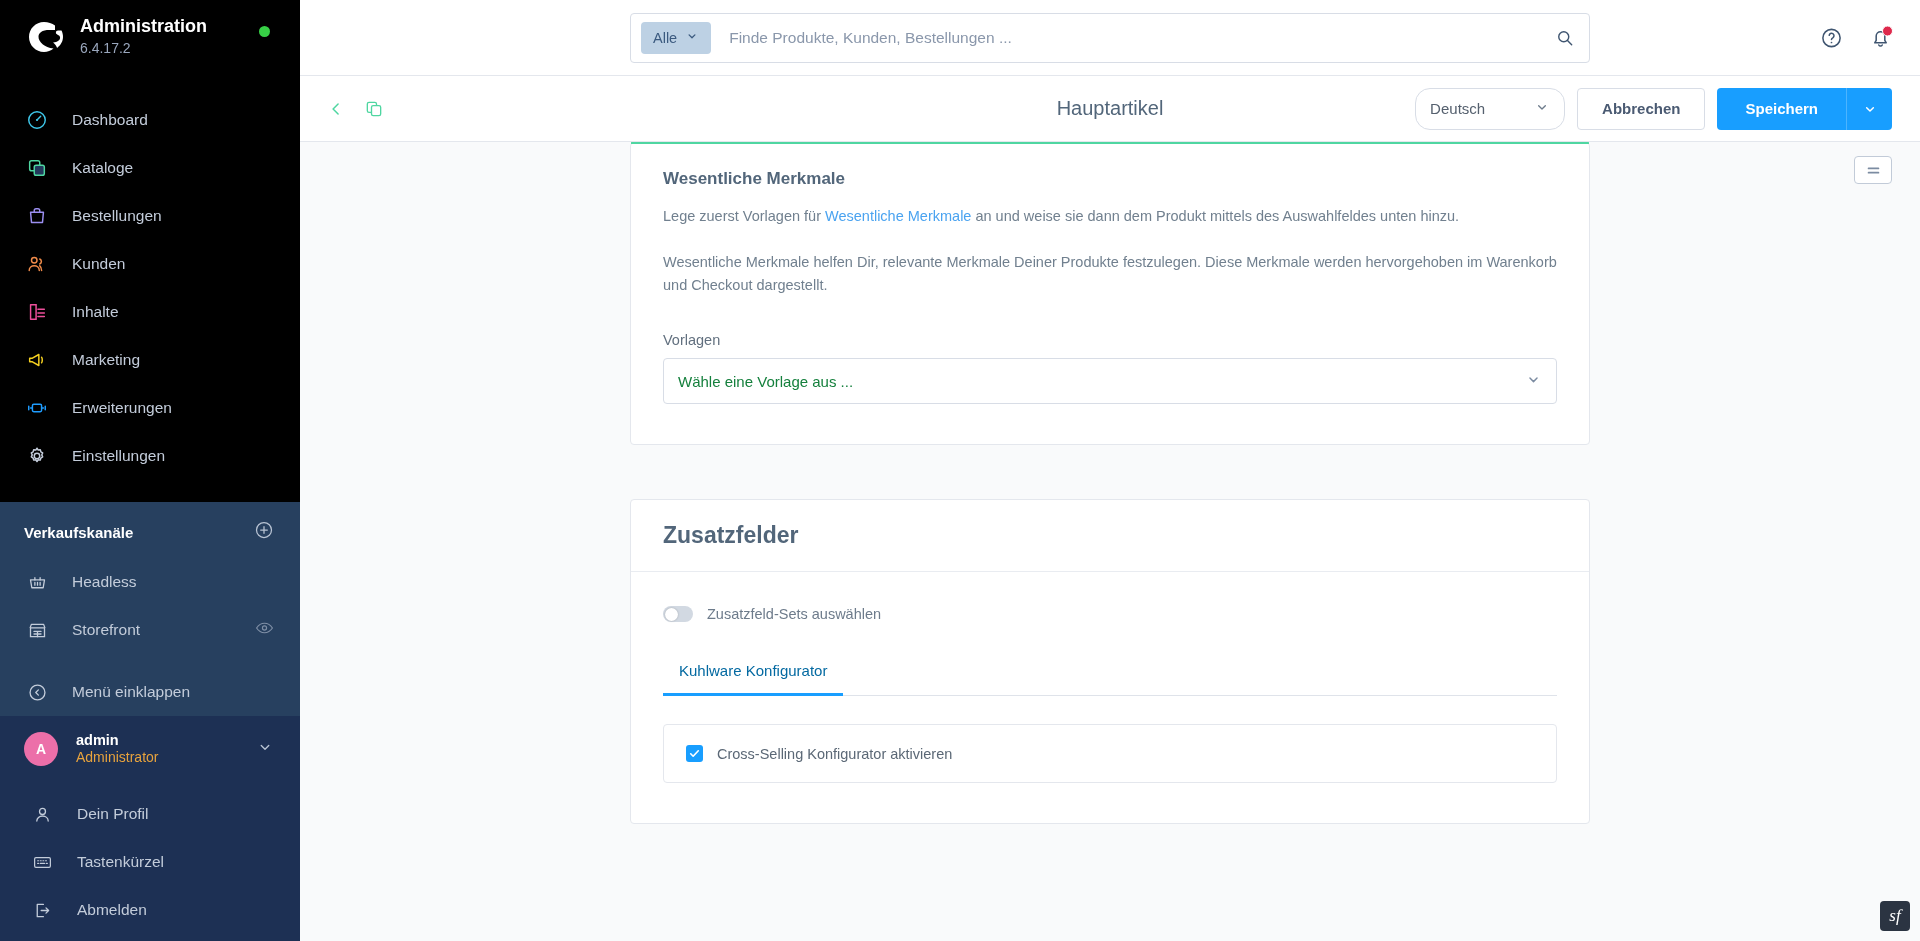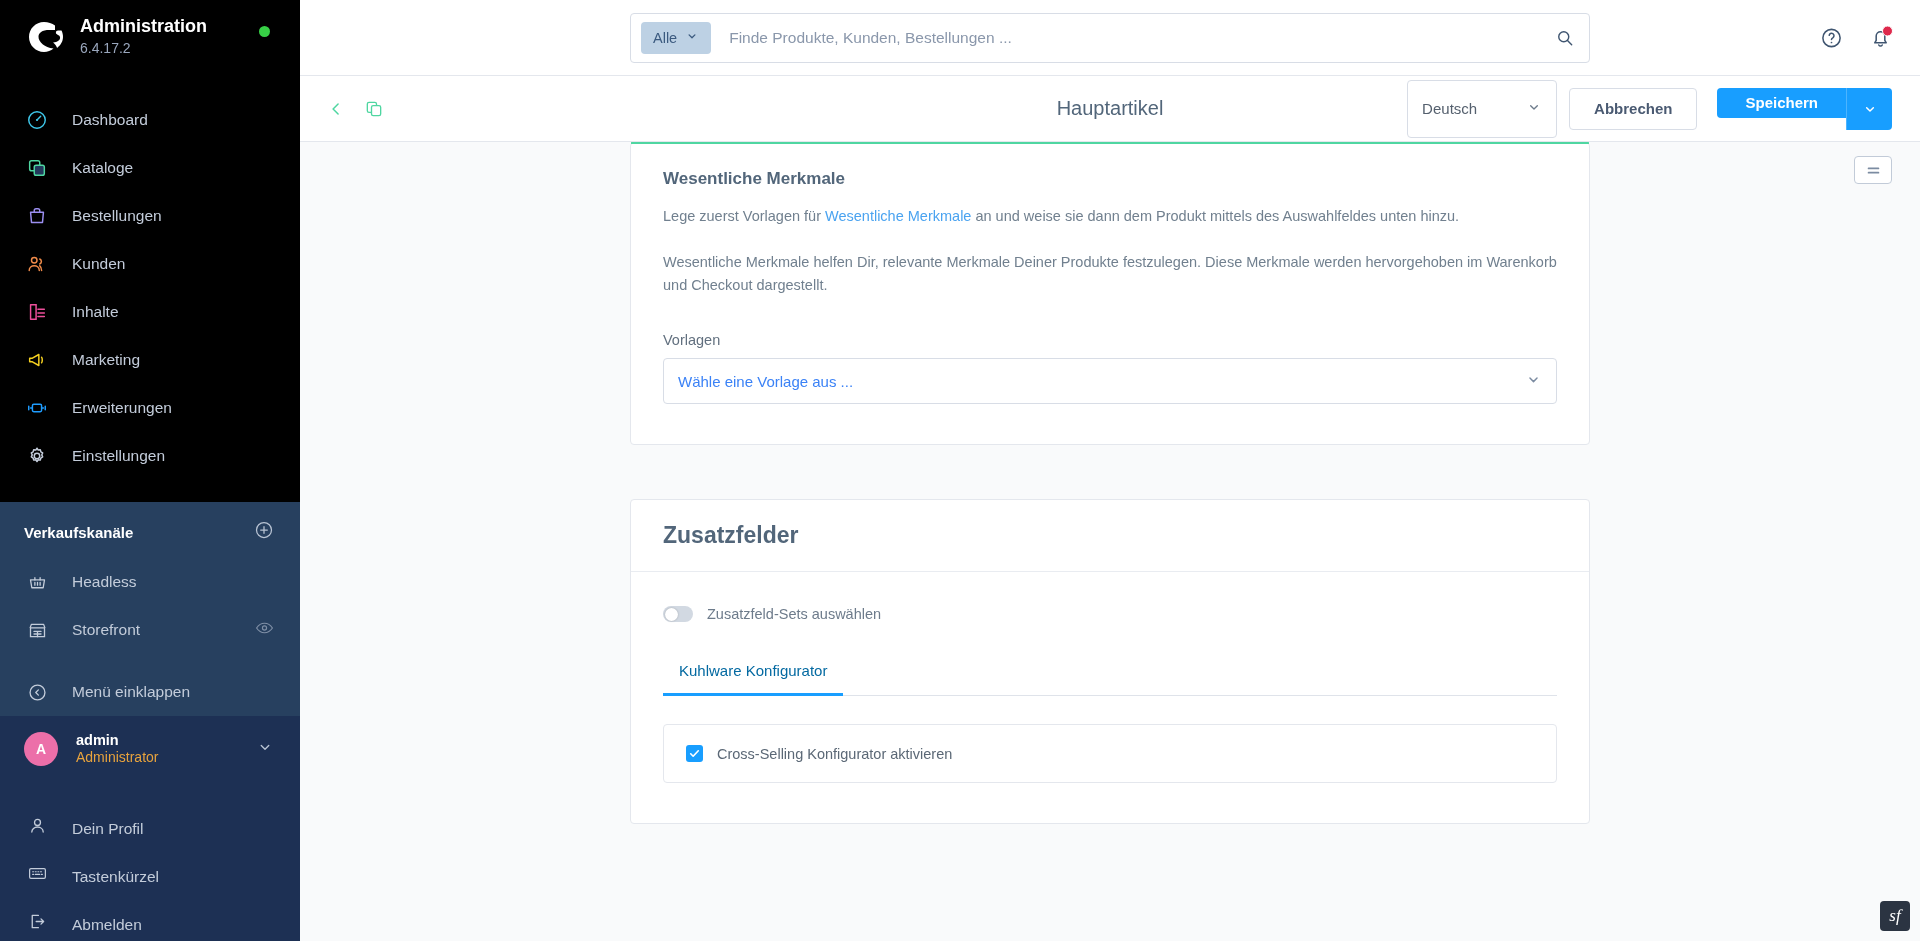--- a/index.html
+++ b/index.html
@@ -74,21 +74,21 @@
     background: #ec6fa9; color: #fff;
     font-size: 14px; font-weight: bold;
     display: flex; align-items: center; justify-content: center;
     margin-right: 18px; flex: 0 0 34px;
   }
   .sb-user-name { color: #fff; font-size: 14.5px; font-weight: bold; line-height: 1.25; }
   .sb-user-role { color: #e8a33d; font-size: 14px; line-height: 1.25; }
   .sb-user-caret { position: absolute; right: 26px; top: 50%; transform: translateY(-50%); }
 
   .sb-footer { background: #1d3054; padding: 8px 0 14px; }
-  .sb-foot-item { display: flex; align-items: flex-end; height: 48px; padding-left: 24px; cursor: pointer; }
+  .sb-foot-item { display: flex; align-items: center; height: 48px; cursor: pointer; margin-left: 29px; }
 
   
   .main { flex: 1 1 auto; display: flex; flex-direction: column; min-width: 0; background: #f9fafb; }
 
   .topbar {
     height: 76px; background: #fff;
     border-bottom: 1px solid #e4e7ed;
     display: flex; align-items: center; position: relative;
   }
   .search-wrap {
@@ -131,42 +131,41 @@
     padding: 0 28px 0 26px; position: relative;
   }
   .ph-left { display: flex; align-items: center; gap: 18px; }
   .ph-ico { cursor: pointer; display: flex; }
   .ph-title {
     position: absolute; left: 50%; transform: translateX(-50%);
     font-size: 20px; color: #52667a;
   }
   .ph-right { margin-left: auto; display: flex; align-items: center; gap: 12px; }
   .lang-select {
-    height: 58px; min-width: 150px;
-    border: 1px solid #d8dde6; border-radius: 4px;
+    height: 42px; min-width: 150px;
+    border: 1px solid #d8dde6; border-radius: 15px;
     background: #fff; color: #55606e; font-size: 15px;
     display: flex; align-items: center; justify-content: space-between;
     padding: 0 14px; cursor: pointer; gap: 28px;
   }
   .btn-cancel {
     height: 42px; padding: 0 24px;
     border: 1px solid #d8dde6; border-radius: 4px;
     background: #fff; color: #4a5a72; font-size: 15px; font-weight: bold;
     display: flex; align-items: center; cursor: pointer;
     font-family: "Liberation Sans", sans-serif;
   }
   .btn-save-group { display: flex; }
   .btn-save {
-    height: 30px; padding: 0 28px;
+    height: 42px; padding: 0 28px;
     background: #189eff; color: #fff;
     border: 0; border-radius: 4px 0 0 4px;
     font-size: 15px; font-weight: bold;
     display: flex; align-items: center; cursor: pointer;
     font-family: "Liberation Sans", sans-serif;
-    margin-left: 8px;
   }
   .btn-save-caret {
     width: 46px; height: 42px;
     background: #189eff; border-radius: 0 4px 4px 0;
     border-left: 1px solid #4db4ff;
     display: flex; align-items: center; justify-content: center; cursor: pointer;
   }
 
   
   .content { flex: 1 1 auto; overflow: hidden; position: relative; padding-top: 0; border-radius: 24px; }
@@ -193,21 +192,21 @@
   .card-p + .card-p { margin-top: 24px; }
   .link { color: #4aa3f0; text-decoration: none; cursor: pointer; }
 
   .field { margin-top: 36px; }
   .field-label { font-size: 14.5px; color: #62707f; margin-bottom: 10px; }
   .select-box {
     height: 46px; border: 1px solid #d8dde6; border-radius: 4px;
     background: #fff; display: flex; align-items: center;
     justify-content: space-between; padding: 0 14px; cursor: pointer;
   }
-  .select-ph { font-size: 15px; color: #3b82f6; }
+  .select-ph { font-size: 15px; color: #15803d; }
 
   .card-zusatz { margin-top: 54px; }
   .zf-head {
     padding: 22px 32px; border-bottom: 1px solid #e9ecf1;
     font-size: 23px; font-weight: bold; color: #52667a;
   }
   .zf-body { padding: 34px 32px 40px; }
   .toggle-row { display: flex; align-items: center; gap: 14px; }
   .toggle {
     width: 30px; height: 16px; border-radius: 8px;

